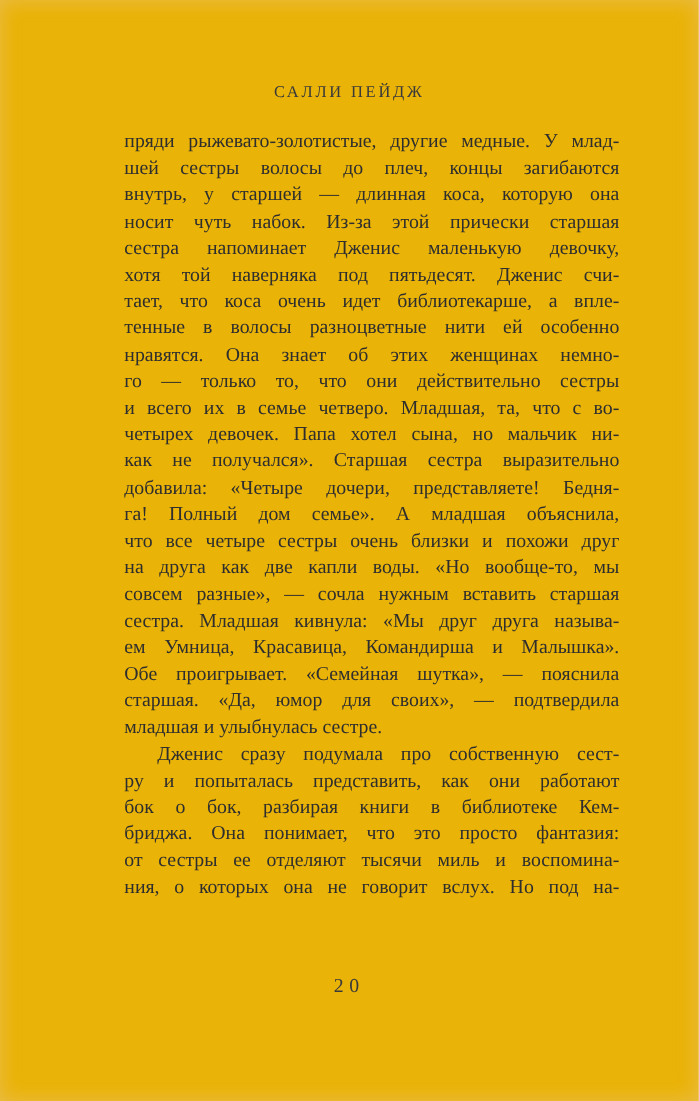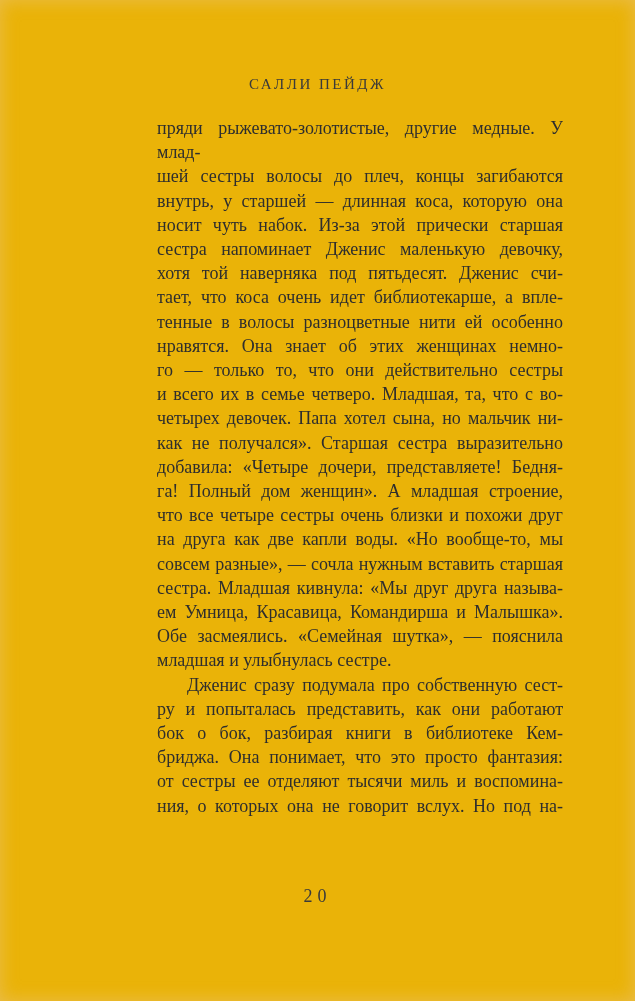--- a/index.html
+++ b/index.html
@@ -39,21 +39,20 @@
     font-size: 18px;
     line-height: 24.2px;
   }
   .paragraph {
     margin: 0;
   }
   .line {
     text-align: justify;
     text-align-last: justify;
     white-space: normal;
-    margin-left: 44px;
   }
   .line.flush-left {
     text-align: center;
     text-align-last: left;
   }
   .line.indent {
     text-indent: 30px;
   }
   .page-number {
     position: absolute;
@@ -81,27 +80,28 @@
         <div class="line">сестра напоминает Дженис маленькую девочку,</div>
         <div class="line">хотя той наверняка под пятьдесят. Дженис счи-</div>
         <div class="line">тает, что коса очень идет библиотекарше, а впле-</div>
         <div class="line">тенные в волосы разноцветные нити ей особенно</div>
         <div class="line">нравятся. Она знает об этих женщинах немно-</div>
         <div class="line">го — только то, что они действительно сестры</div>
         <div class="line">и всего их в семье четверо. Младшая, та, что с во-</div>
         <div class="line">четырех девочек. Папа хотел сына, но мальчик ни-</div>
         <div class="line">как не получался». Старшая сестра выразительно</div>
         <div class="line">добавила: «Четыре дочери, представляете! Бедня-</div>
-        <div class="line">га! Полный дом женщин». А младшая строение,</div>
+        <div class="line">га! Полный дом семье». А младшая объяснила,</div>
         <div class="line">что все четыре сестры очень близки и похожи друг</div>
         <div class="line">на друга как две капли воды. «Но вообще-то, мы</div>
         <div class="line">совсем разные», — сочла нужным вставить старшая</div>
         <div class="line">сестра. Младшая кивнула: «Мы друг друга называ-</div>
         <div class="line">ем Умница, Красавица, Командирша и Малышка».</div>
-        <div class="line">Обе засмеялись. «Семейная шутка», — пояснила</div>
+        <div class="line">Обе проигрывает. «Семейная шутка», — пояснила</div>
+        <div class="line">старшая. «Да, юмор для своих», — подтвердила</div>
         <div class="line flush-left">младшая и улыбнулась сестре.</div>
       </div>
       <div class="paragraph">
         <div class="line indent">Дженис сразу подумала про собственную сест-</div>
         <div class="line">ру и попыталась представить, как они работают</div>
         <div class="line">бок о бок, разбирая книги в библиотеке Кем-</div>
         <div class="line">бриджа. Она понимает, что это просто фантазия:</div>
         <div class="line">от сестры ее отделяют тысячи миль и воспомина-</div>
         <div class="line">ния, о которых она не говорит вслух. Но под на-</div>
       </div>

